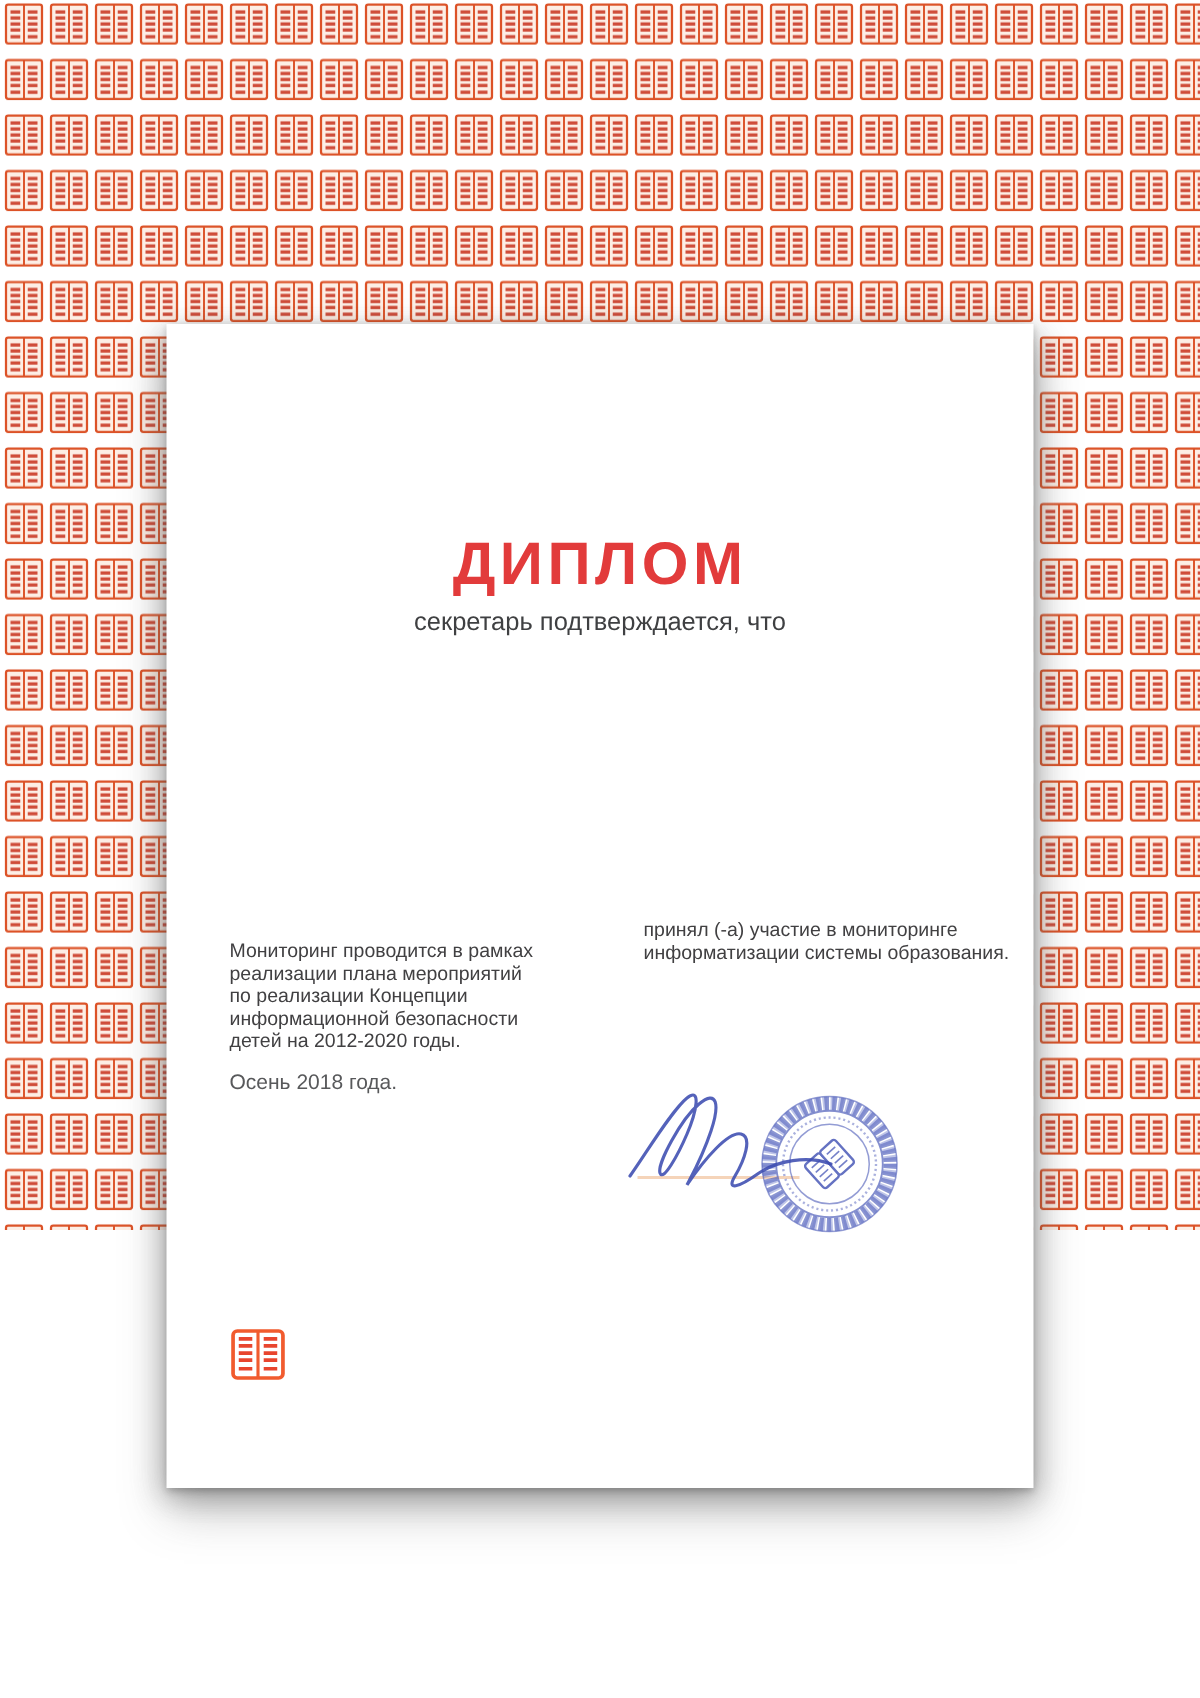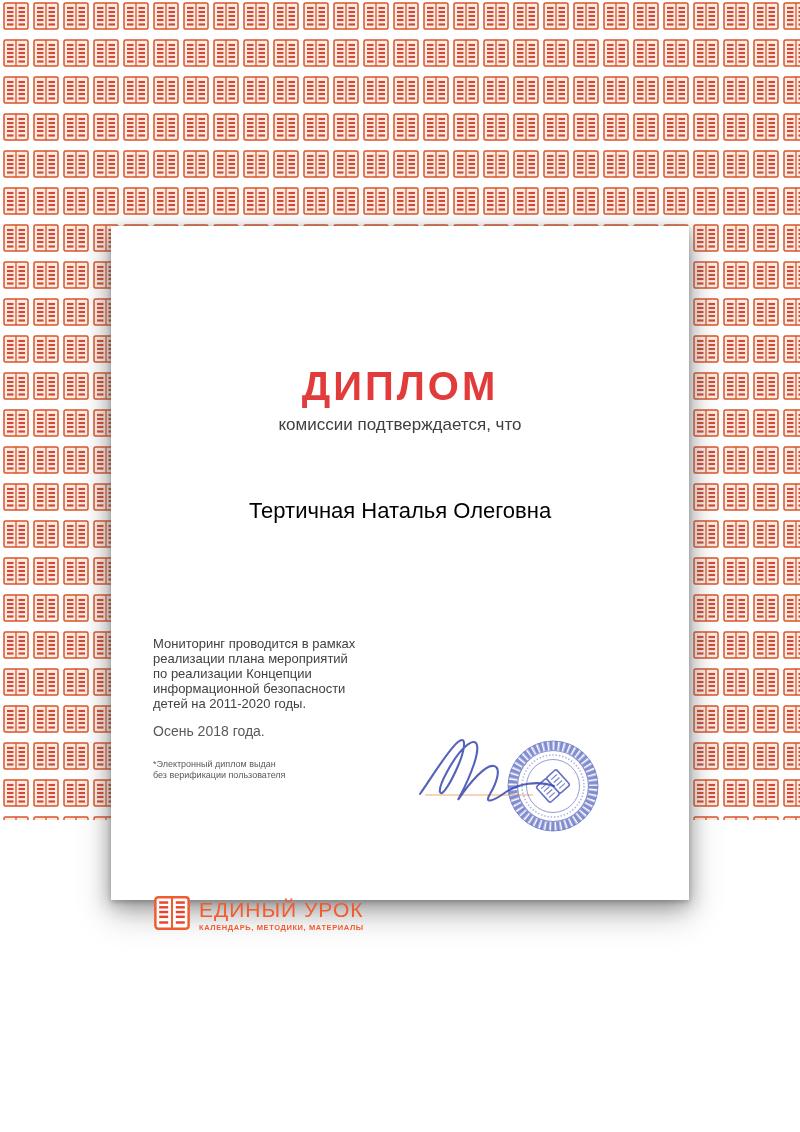--- a/index.html
+++ b/index.html
@@ -9,22 +9,22 @@
     position: relative; overflow: hidden;
     font-family: "Liberation Sans", sans-serif;
     -webkit-font-smoothing: antialiased;
   }
   .bg-pattern {
     position: absolute; left: 0; top: 0;
     width: 800px; height: 820px;
   }
   .certificate {
     position: absolute;
-    left: 111px; top: 226px;
-    width: 578px; height: 674px;
+    left: 111px; top: 216px;
+    width: 578px; height: 776px;
     background: #ffffff;
     box-shadow:
       0 2px 5px rgba(0,0,0,.22),
       0 14px 30px rgba(90,90,90,.40),
       -5px 6px 16px rgba(90,90,90,.22),
       5px 6px 16px rgba(90,90,90,.22);
   }
   .diploma-title {
     position: absolute; top: 138px; left: 0; width: 100%;
     text-align: center;
@@ -101,35 +101,34 @@
         </g>
       </g>
     </pattern>
   </defs>
   <rect width="800" height="820" fill="url(#bookTile)"></rect>
 </svg>
 
 <div class="certificate">
 
   <div class="diploma-title">ДИПЛОМ</div>
-  <div class="diploma-subtitle">комиссии подтверждается, что</div>
-  <div class="recipient-name">Тертичная Наталья Олеговна</div>
+  <div class="diploma-subtitle">секретарь подтверждается, что</div>
 
   <div class="col col-left">
     <div class="para gap-top">Мониторинг проводится в рамках
 реализации плана мероприятий
 по реализации Концепции
 информационной безопасности
-детей на 2011-2020 годы.</div>
+детей на 2012-2020 годы.</div>
     <div class="date-text">Осень 2018 года.</div>
-    <div class="footnote">*Электронный диплом выдан
-без верификации пользователя</div>
   </div>
 
   <div class="col col-right">
+    <div class="para">принял (-а) участие в мониторинге
+информатизации системы образования.</div>
   </div>
 
   <div class="signature-line"></div>
 
   <svg class="stamp-svg" viewBox="0 0 94 94" aria-hidden="true">
     <g opacity="0.85">
       <circle cx="47" cy="47" r="40.5" fill="none" stroke="#4a5ab8" stroke-width="9" stroke-dasharray="3 2.2" opacity="0.75"></circle>
       <circle cx="47" cy="47" r="40.5" fill="none" stroke="#5b6bc4" stroke-width="9" stroke-dasharray="3 2.2" stroke-dashoffset="2.6" opacity="0.45" transform="rotate(2 47 47)"></circle>
       <circle cx="47" cy="47" r="45" fill="none" stroke="#4a5ab8" stroke-width="1" opacity="0.7"></circle>
       <circle cx="47" cy="47" r="35.5" fill="none" stroke="#4a5ab8" stroke-width="1.2" opacity="0.8"></circle>
@@ -169,19 +168,15 @@
         <line x1="6.5" y1="19" x2="16" y2="19"></line>
         <line x1="6.5" y1="24" x2="16" y2="24"></line>
         <line x1="6.5" y1="30" x2="16" y2="30"></line>
         <line x1="24" y1="9" x2="33.5" y2="9"></line>
         <line x1="24" y1="14" x2="33.5" y2="14"></line>
         <line x1="24" y1="19" x2="33.5" y2="19"></line>
         <line x1="24" y1="24" x2="33.5" y2="24"></line>
         <line x1="24" y1="30" x2="33.5" y2="30"></line>
       </g>
     </svg>
-    <div class="logo-text-block">
-      <div class="logo-title">ЕДИНЫЙ УРОК</div>
-      <div class="logo-tagline">КАЛЕНДАРЬ, МЕТОДИКИ, МАТЕРИАЛЫ</div>
-    </div>
   </div>
 
 </div>
 
 </body></html>

